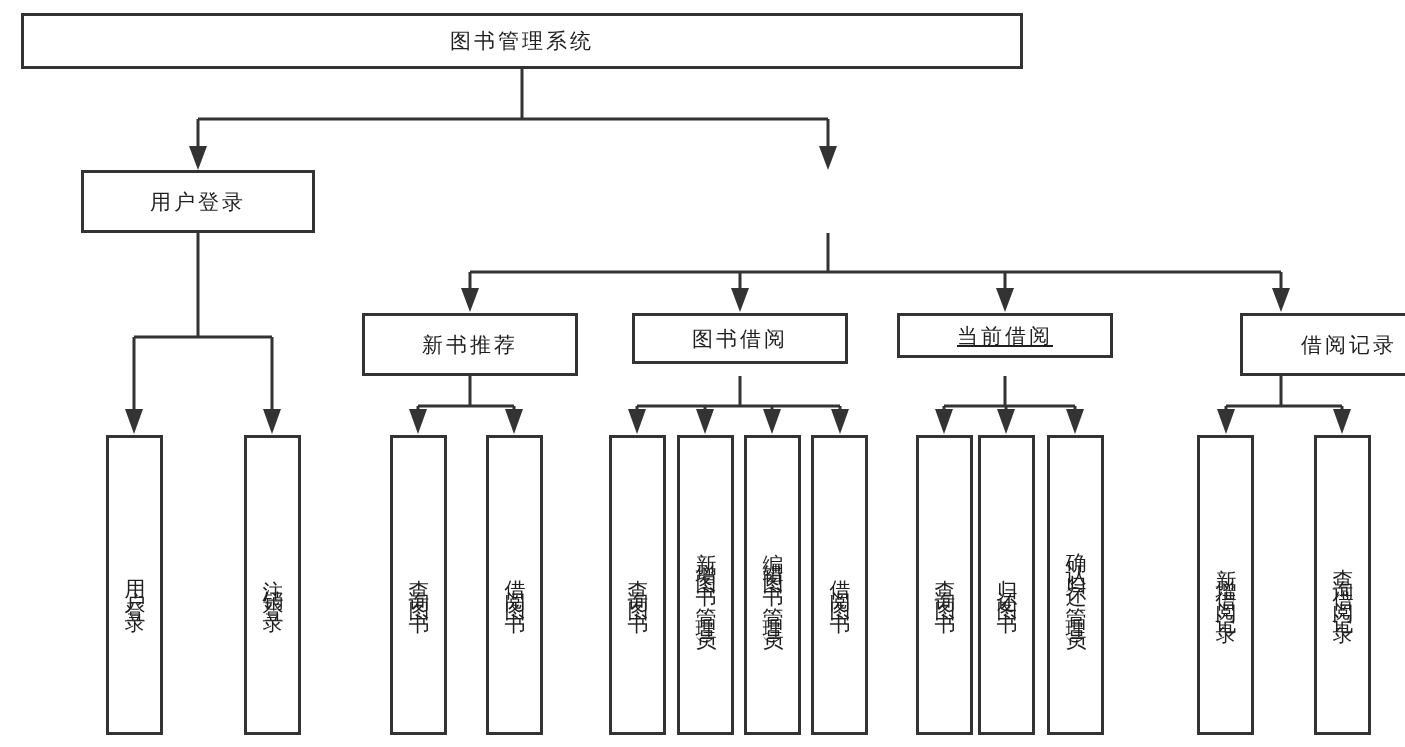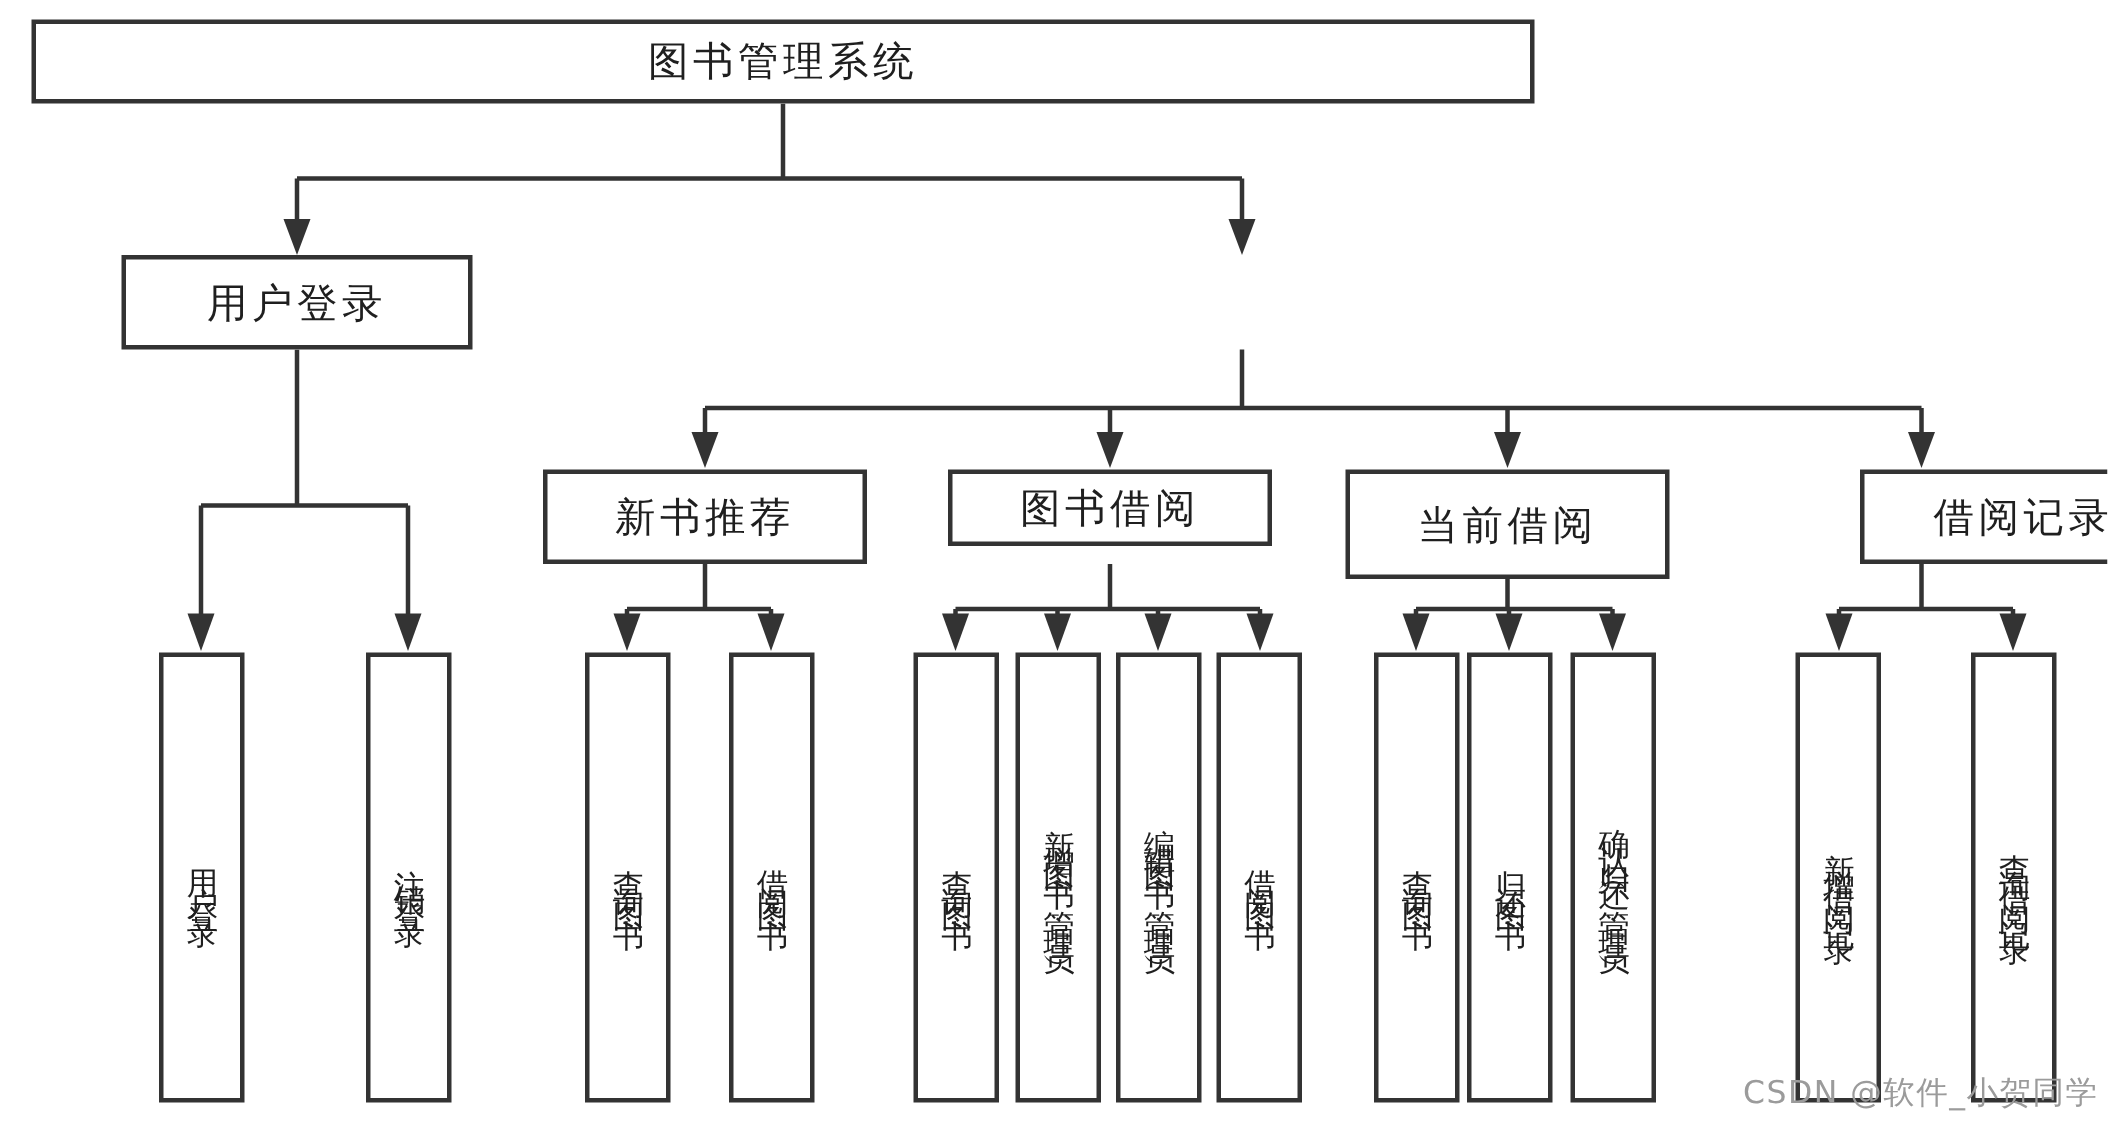--- a/index.html
+++ b/index.html
@@ -29,21 +29,21 @@
     position: absolute;
     box-sizing: border-box;
     border: 3px solid var(--line, #333333);
     background: #ffffff;
     display: flex;
     align-items: center;
     justify-content: center;
     color: var(--text, #1f1f1f);
   }
   .node-h .node-label {
-    font-size: 27px;
+    font-size: 21px;
     letter-spacing: 3px;
     white-space: nowrap;
   }
   .leaf .node-label {
     writing-mode: vertical-rl;
     text-orientation: mixed;
     font-size: 21px;
     letter-spacing: 11px;
     line-height: 1;
   }
@@ -113,21 +113,21 @@
   <div class="node node-h" style="left:81px; top:170px; width:234px; height:63px;">
     <span class="node-label">用户登录</span>
   </div>
 
   <div class="node node-h" style="left:362px; top:313px; width:216px; height:63px;justify-content:center;">
     <span class="node-label">新书推荐</span>
   </div>
   <div class="node node-h" style="left:632px; top:313px; width:216px; height:51px;">
     <span class="node-label">图书借阅</span>
   </div>
-  <div class="node node-h" style="left:897px; top:313px; width:216px; height:73px;">
+  <div class="node node-h" style="left:897px; top:313px; width:216px; height:45px;text-decoration:underline;">
     <span class="node-label">当前借阅</span>
   </div>
   <div class="node node-h" style="left:1240px; top:313px; width:218px; height:63px;text-align:center;">
     <span class="node-label">借阅记录</span>
   </div>
 
   <div class="node leaf" style="left:106px; top:435px; width:57px; height:300px;">
     <span class="node-label">用户登录</span>
   </div>
   <div class="node leaf" style="left:244px; top:435px; width:57px; height:300px;">
@@ -160,15 +160,14 @@
   <div class="node leaf" style="left:1047px; top:435px; width:57px; height:300px;">
     <span class="node-label">确认归还（管理员）</span>
   </div>
   <div class="node leaf" style="left:1197px; top:435px; width:57px; height:300px;">
     <span class="node-label">新增借阅记录</span>
   </div>
   <div class="node leaf" style="left:1314px; top:435px; width:57px; height:300px;">
     <span class="node-label">查询借阅记录</span>
   </div>
 
-  <div class="watermark">CSDN @软件_小贺同学</div>
 
 </div>
 
 </body></html>

